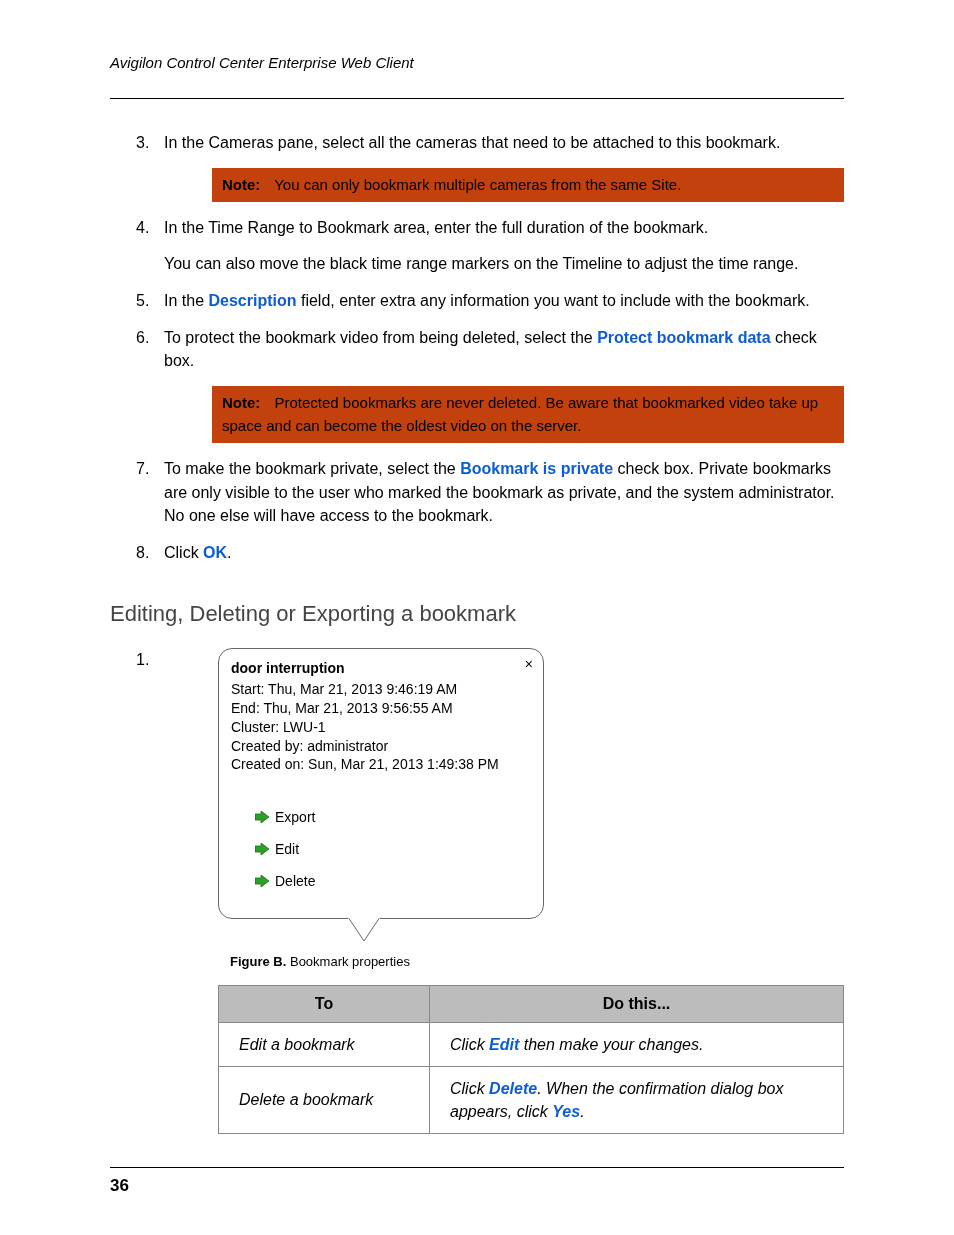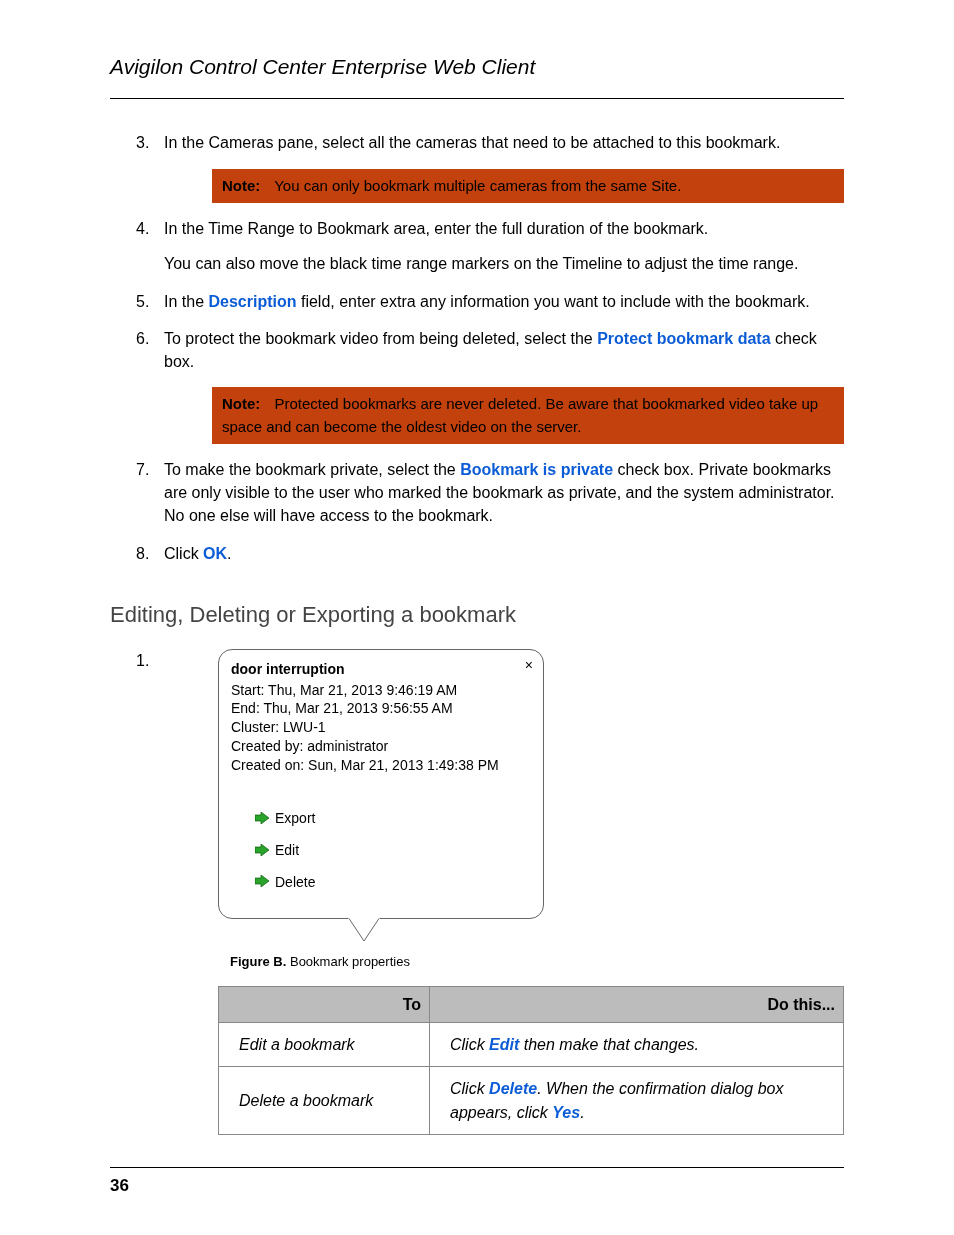--- a/index.html
+++ b/index.html
@@ -14,22 +14,22 @@
   .page {
     width: 954px;
     min-height: 1235px;
     margin: 0 auto;
     padding: 52px 110px 40px 110px;
     box-sizing: border-box;
     position: relative;
   }
   .running-head {
     font-style: italic;
-    font-size: 21px;
-    padding-bottom: 16px;
+    font-size: 15px;
+    padding-bottom: 24px;
     border-bottom: 1px solid #000;
     margin-bottom: 32px;
   }
   ol.main {
     list-style: none;
     margin: 0 0 0 26px;
     padding: 0;
   }
   ol.main > li {
     position: relative;
@@ -119,21 +119,21 @@
     font-weight: bold;
   }
   table.proc {
     border-collapse: collapse;
     width: 100%;
     margin-left: 54px;
     width: calc(100% - 54px);
     font-size: 16px;
   }
   table.proc th {
-    text-align: right;
+    text-align: center;
     background: #bcbcbc;
     border: 1px solid #888;
     padding: 6px 8px;
     font-weight: bold;
   }
   table.proc td {
     border: 1px solid #888;
     padding: 10px 20px;
     vertical-align: middle;
     font-style: italic;
@@ -264,21 +264,21 @@
         <thead>
           <tr>
             <th>To</th>
             <th>Do this...</th>
           </tr>
         </thead>
         <tbody>
           <tr>
             <td class="col1">Edit a bookmark</td>
             <td class="col2">
-              <span>Click </span><span class="strong-link">Edit</span><span> then make that changes.</span>
+              <span>Click </span><span class="strong-link">Edit</span><span> then make your changes.</span>
             </td>
           </tr>
           <tr>
             <td class="col1">Delete a bookmark</td>
             <td class="col2">
               <span>Click </span><span class="strong-link">Delete</span><span>. When the confirmation dialog box appears, click </span><span class="strong-link">Yes</span><span>.</span>
             </td>
           </tr>
         </tbody>
       </table>

